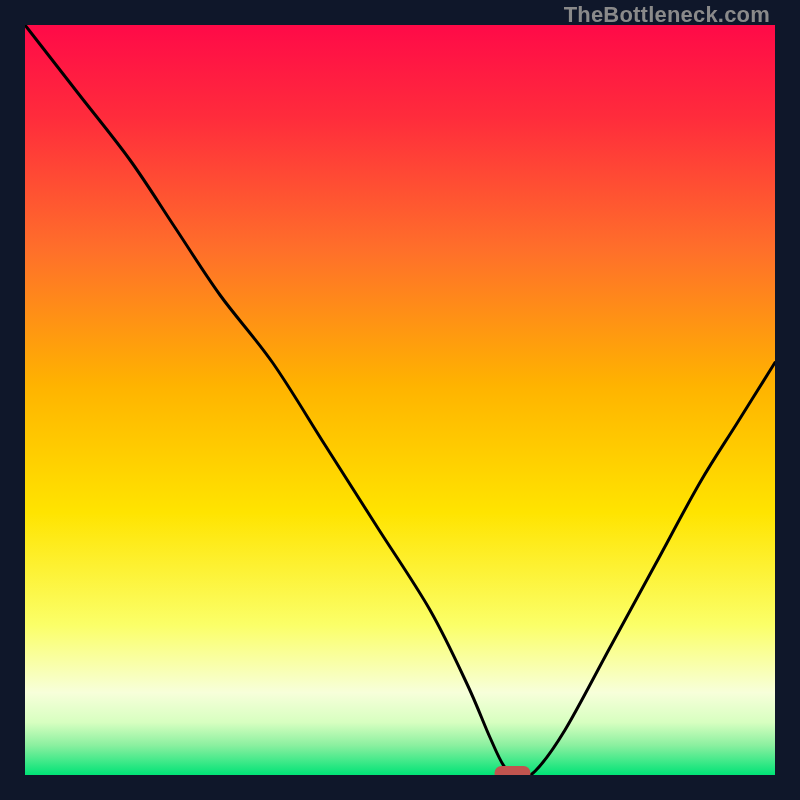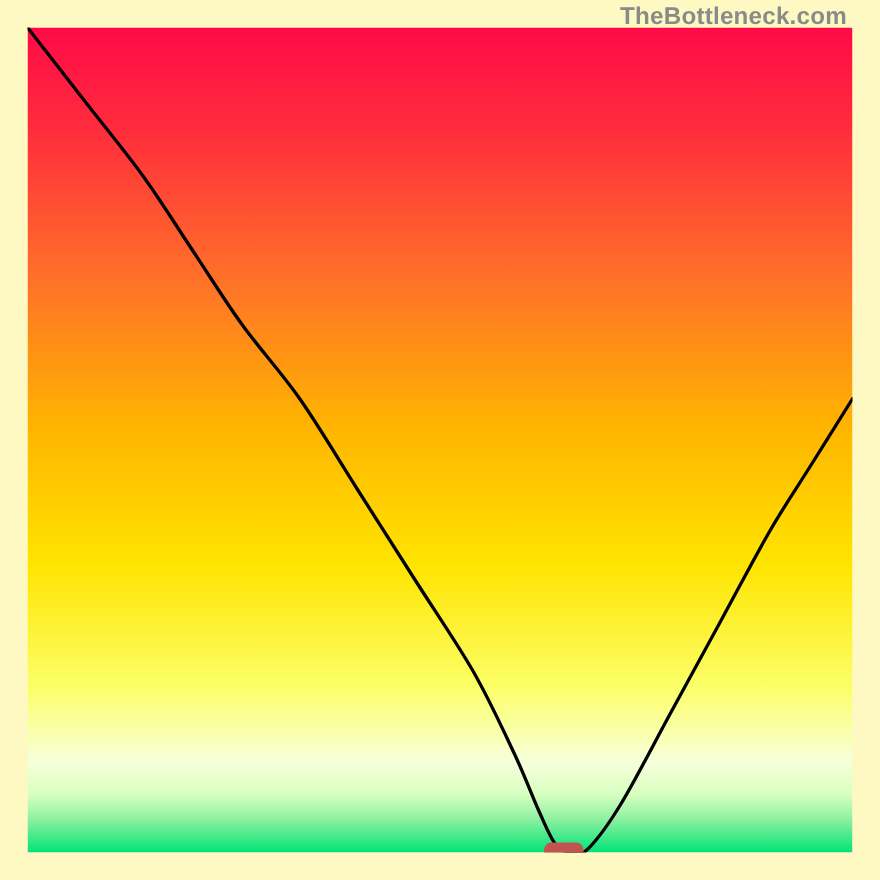--- a/index.html
+++ b/index.html
@@ -9,21 +9,21 @@
     height: 800px;
     background: #000;
     overflow: hidden;
   }
   .frame {
     position: absolute;
     left: 0;
     top: 0;
     width: 800px;
     height: 800px;
-    background: #fef9c3;
+    background: #0f172a;
   }
   .plot {
     position: absolute;
     left: 25px;
     top: 25px;
     width: 750px;
     height: 750px;
   }
   .watermark {
     position: absolute;

